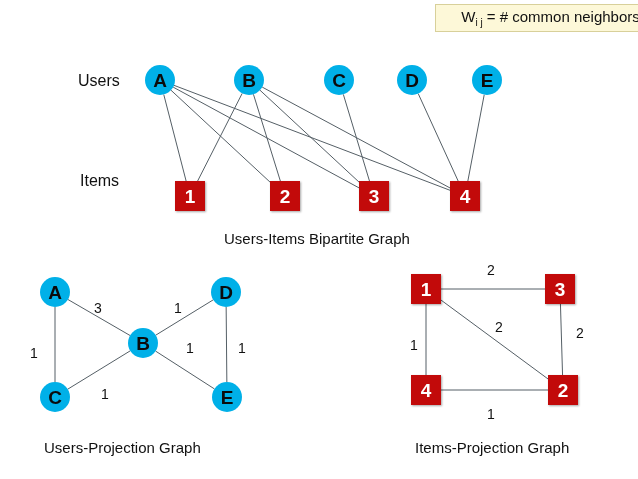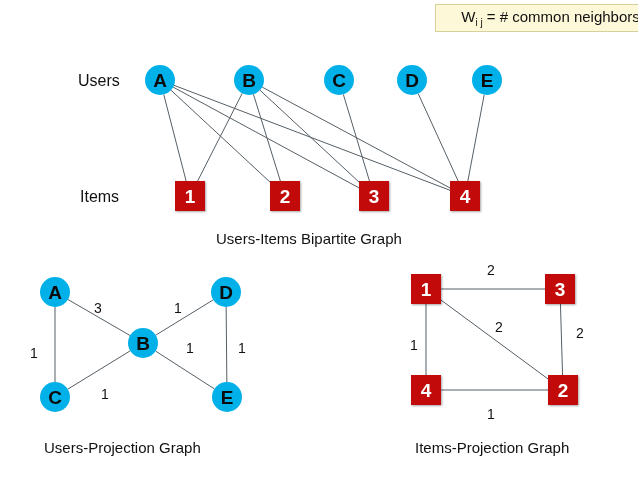--- a/index.html
+++ b/index.html
@@ -138,21 +138,21 @@
     <g id="items-proj-edges" stroke="#555f66" stroke-width="1" fill="none">
         <line x1="441" y1="289" x2="545" y2="289"></line>
         <line x1="426" y1="304" x2="426" y2="375"></line>
         <line x1="441" y1="300.05839416058393" x2="548" y2="378.94160583941607"></line>
         <line x1="560.4455445544554" y1="304" x2="562.5544554455446" y2="375"></line>
         <line x1="441" y1="390" x2="548" y2="390"></line>
       </g>
   </svg>
 
   <div class="side-label" style="left:78px; top:72px;">Users</div>
-  <div class="side-label" style="left:80px; top:188px;">Items</div>
+  <div class="side-label" style="left:80px; top:172px;">Items</div>
 
   <div id="bipartite-nodes">
       <div class="node-circle" style="left: 145px; top: 65px;">
         <span>A</span>
       </div>
       <div class="node-circle" style="left: 234px; top: 65px;">
         <span>B</span>
       </div>
       <div class="node-circle" style="left: 324px; top: 65px;">
         <span>C</span>
@@ -214,17 +214,17 @@
       <div class="edge-weight" style="left: 174px; top: 300px;">1</div>
       <div class="edge-weight" style="left: 186px; top: 340px;">1</div>
       <div class="edge-weight" style="left: 238px; top: 340px;">1</div>
       <div class="edge-weight" style="left: 487px; top: 262px;">2</div>
       <div class="edge-weight" style="left: 410px; top: 337px;">1</div>
       <div class="edge-weight" style="left: 495px; top: 319px;">2</div>
       <div class="edge-weight" style="left: 576px; top: 325px;">2</div>
       <div class="edge-weight" style="left: 487px; top: 406px;">1</div>
     </div>
 
-  <div class="caption" style="left:216px; top:230px;">Users-Items Bipartite Graph</div>
+  <div class="caption" style="left:224px; top:230px;">Users-Items Bipartite Graph</div>
   <div class="caption" style="left:415px; top:439px;">Items-Projection Graph</div>
   <div class="caption" style="left:44px; top:439px;">Users-Projection Graph</div>
 
 </div>
 
 </body></html>

